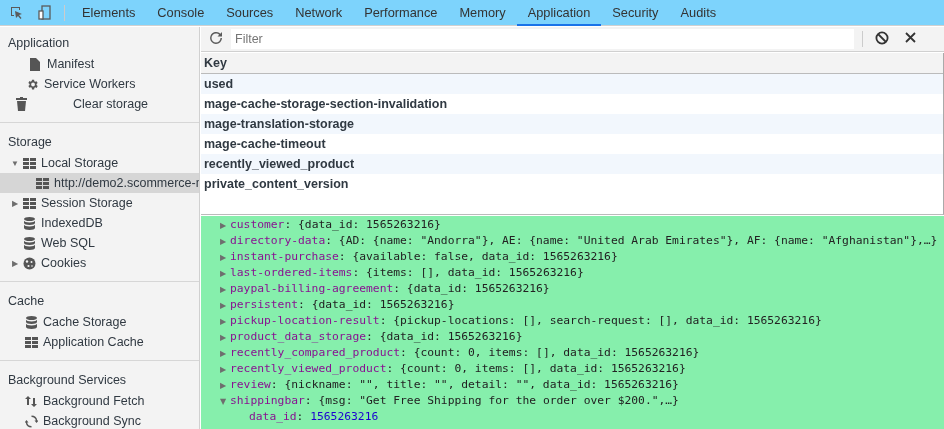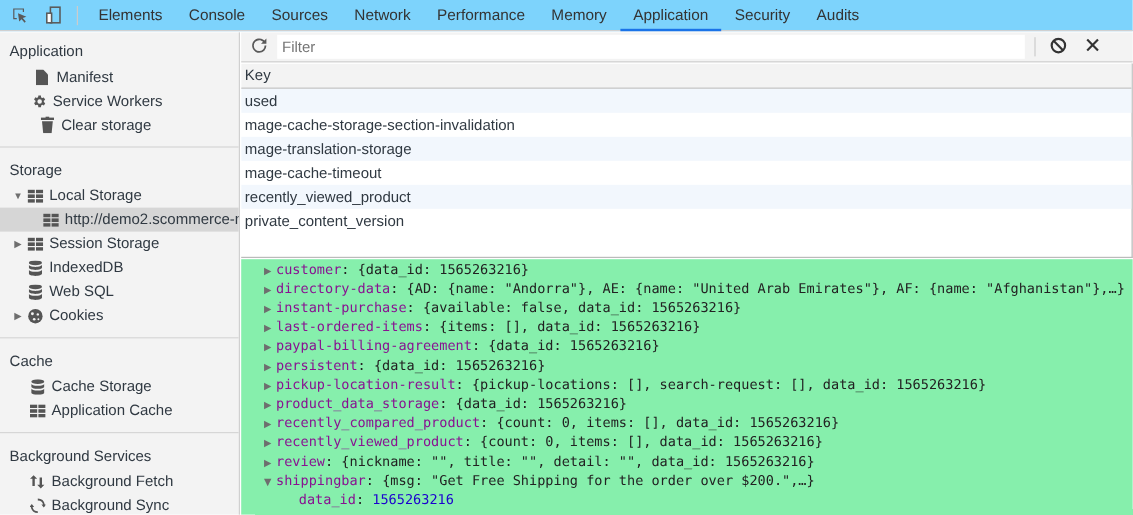--- a/index.html
+++ b/index.html
@@ -30,21 +30,21 @@
 
     
     .main { position: absolute; left: 201px; top: 27px; width: 743px; height: 402px; background: #fff; }
     .filterbar { height: 25px; display: flex; align-items: center; background: #f3f3f3; border-bottom: 1px solid #d0d0d0; }
     .refresh-btn { width: 30px; display: flex; align-items: center; justify-content: center; cursor: pointer; }
     .filter-input { height: 20px; width: 623px; border: none; background: #fff; padding-left: 4px; font-family: "Liberation Sans", sans-serif; font-size: 12.5px; color: #333; outline: none; }
     .filter-input::placeholder { color: #757575; }
     .fsep { width: 1px; height: 16px; background: #ccc; margin: 0 8px 0 8px; }
     .ibtn { width: 22px; height: 20px; display: flex; align-items: center; justify-content: center; cursor: pointer; margin-right: 6px; }
 
-    .table-wrap { position: absolute; left: 0; top: 26px; width: 743px; height: 162px; border-right: 1px solid #aaa; border-bottom: 1px solid #bbb; overflow: hidden; }
+    .table-wrap { position: absolute; left: 0; top: 26px; width: 743px; height: 162px; border-right: 1px solid #aaa; border-bottom: 1px solid #bbb; overflow: hidden; font-weight: bold; }
     .th { height: 21px; background: #f3f3f3; border-bottom: 1px solid #bbb; padding: 3px 0 0 3px; font-size: 12.5px; color: #303942; }
     .tr { height: 20px; padding: 3px 0 0 3px; font-size: 12.5px; color: #303942; white-space: nowrap; cursor: pointer; }
     .tr.odd { background: #f2f7fd; }
     .tr.sel { background: #1a5fe0; color: #fff; }
 
     .preview { position: absolute; left: 0; top: 189px; width: 743px; height: 213px; overflow: hidden; background: #86efac; font-family: "DejaVu Sans Mono", "Liberation Mono", monospace; font-size: 11.3px; }
     .prow { height: 16px; line-height: 16px; padding-left: 19px; white-space: nowrap; color: #222; }
     .prow.child { padding-left: 48px; }
     .arrow { display: inline-block; width: 10px; font-size: 8px; color: #6e6e6e; font-family: "DejaVu Sans", sans-serif; }
     .pkey { color: #881391; }
@@ -95,21 +95,21 @@
       <span>Manifest</span>
     </div>
     <div class="side-item" style="padding-left:25px;">
       <span class="sicon">
           <svg width="13" height="13" viewBox="0 0 24 24">
             <path fill="#555" d="M19.4 13a7.5 7.5 0 000-2l2.1-1.6-2-3.5-2.5 1a7.7 7.7 0 00-1.7-1L15 3h-4l-.4 2.7a7.7 7.7 0 00-1.7 1l-2.5-1-2 3.5L6.6 11a7.5 7.5 0 000 2l-2.2 1.6 2 3.5 2.5-1a7.7 7.7 0 001.7 1L11 21h4l.4-2.7a7.7 7.7 0 001.7-1l2.5 1 2-3.5zM13 15.5a3.5 3.5 0 110-7 3.5 3.5 0 010 7z"></path>
           </svg>
         </span>
       <span>Service Workers</span>
     </div>
-    <div class="side-item" style="padding-left:32px;">
+    <div class="side-item" style="padding-left:14px;gap:40px;">
       <span class="sicon">
           <svg width="11" height="14" viewBox="0 0 11 14">
             <rect x="0" y="1" width="11" height="2" fill="#555"></rect>
             <rect x="4" y="0" width="3" height="1.5" fill="#555"></rect>
             <path d="M1 4h9l-1 10H2z" fill="#555"></path>
           </svg>
         </span>
       <span>Clear storage</span>
     </div>
   </div>

